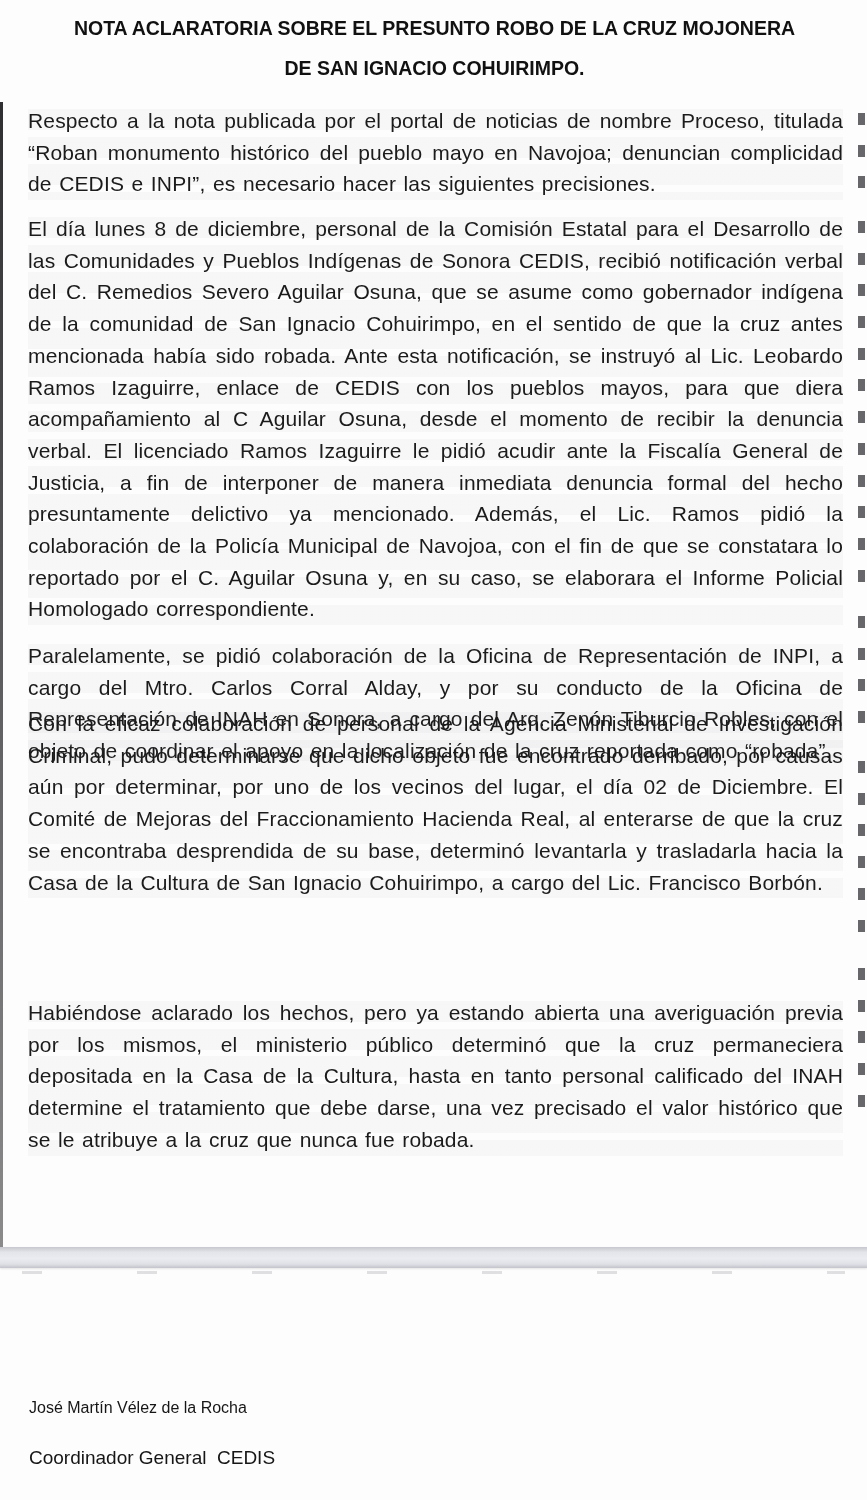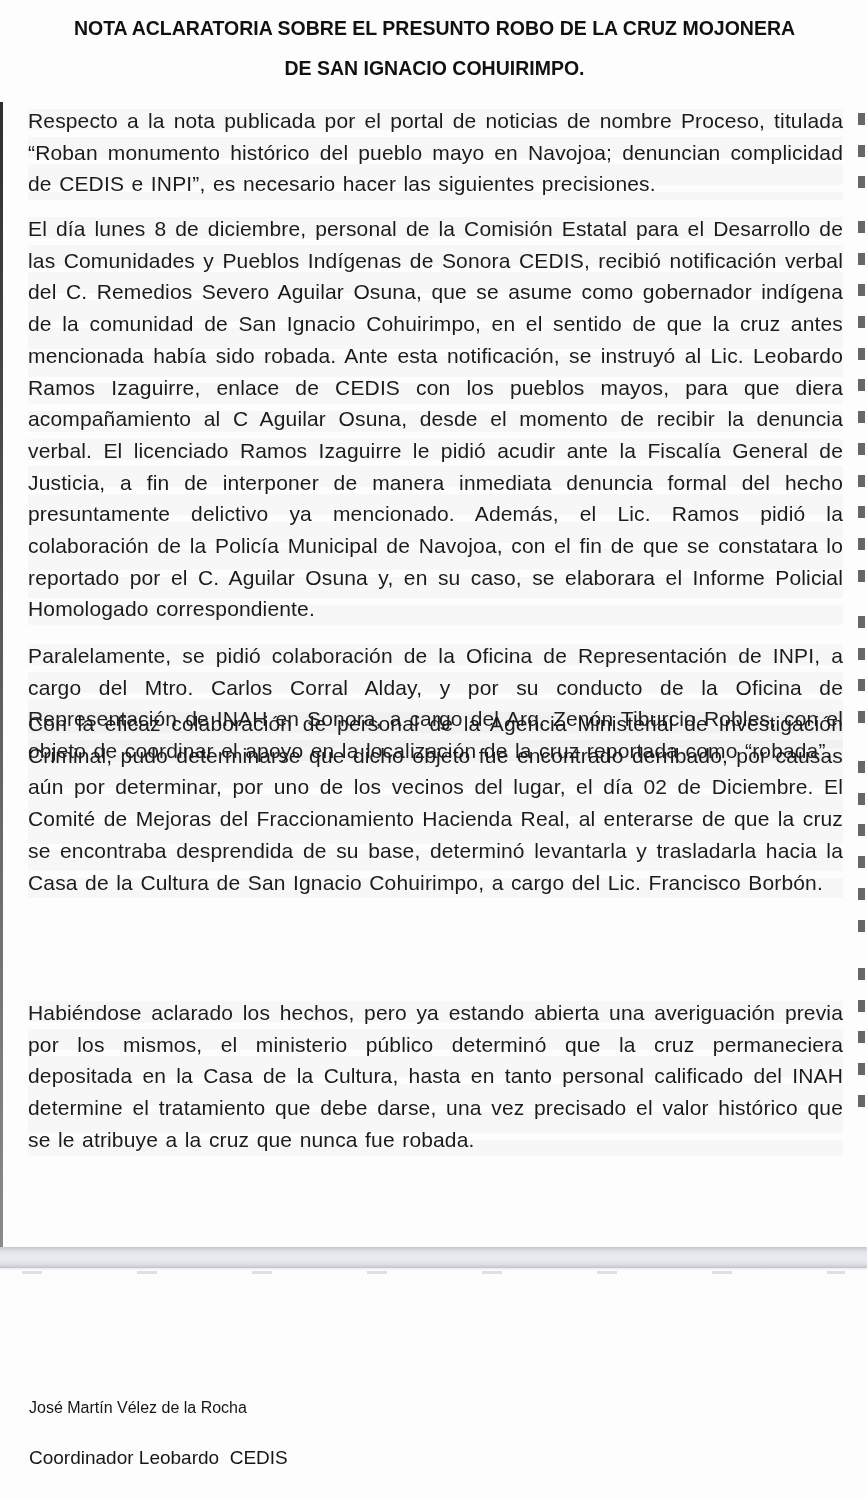--- a/index.html
+++ b/index.html
@@ -92,15 +92,15 @@
   <div class="tick t1"></div>
   <div class="tick t2"></div>
   <div class="tick t3"></div>
   <div class="tick t4"></div>
   <div class="tick t5"></div>
 
   <div class="seam-band"></div>
   <div class="seam-dashes"></div>
 
   <div class="sig-name">José Martín Vélez de la Rocha</div>
-  <div class="sig-role">Coordinador Leobardo  CEDIS</div>
+  <div class="sig-role">Coordinador General  CEDIS</div>
 
 </div>
 
 </body></html>

